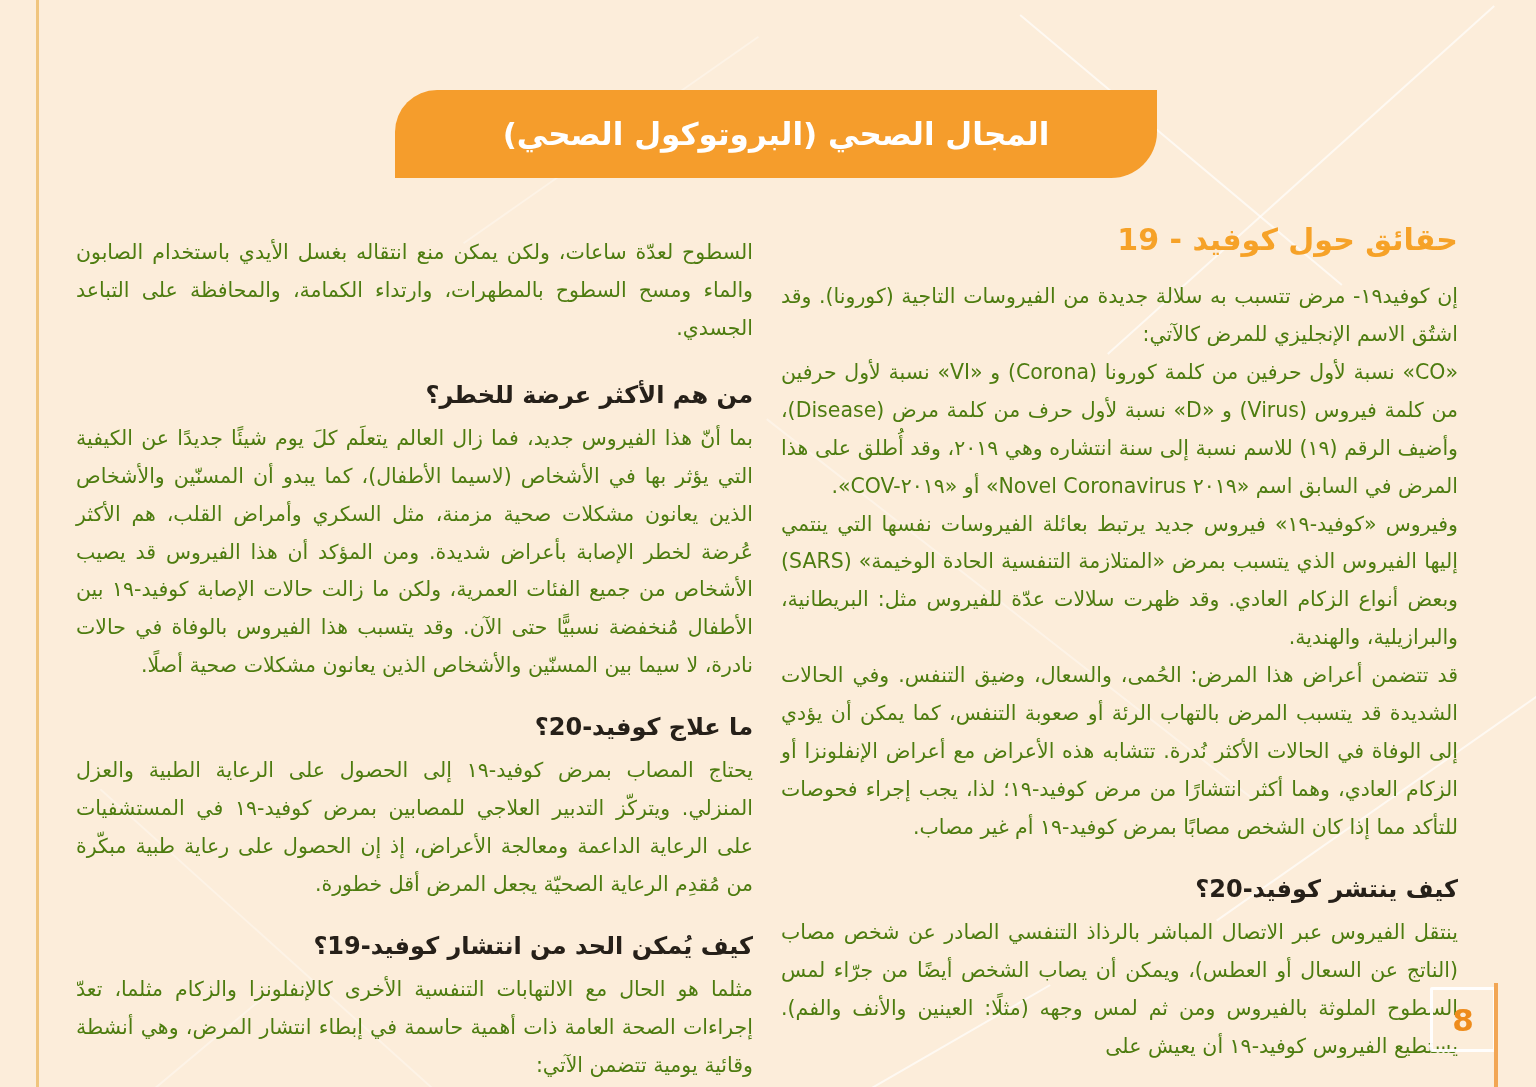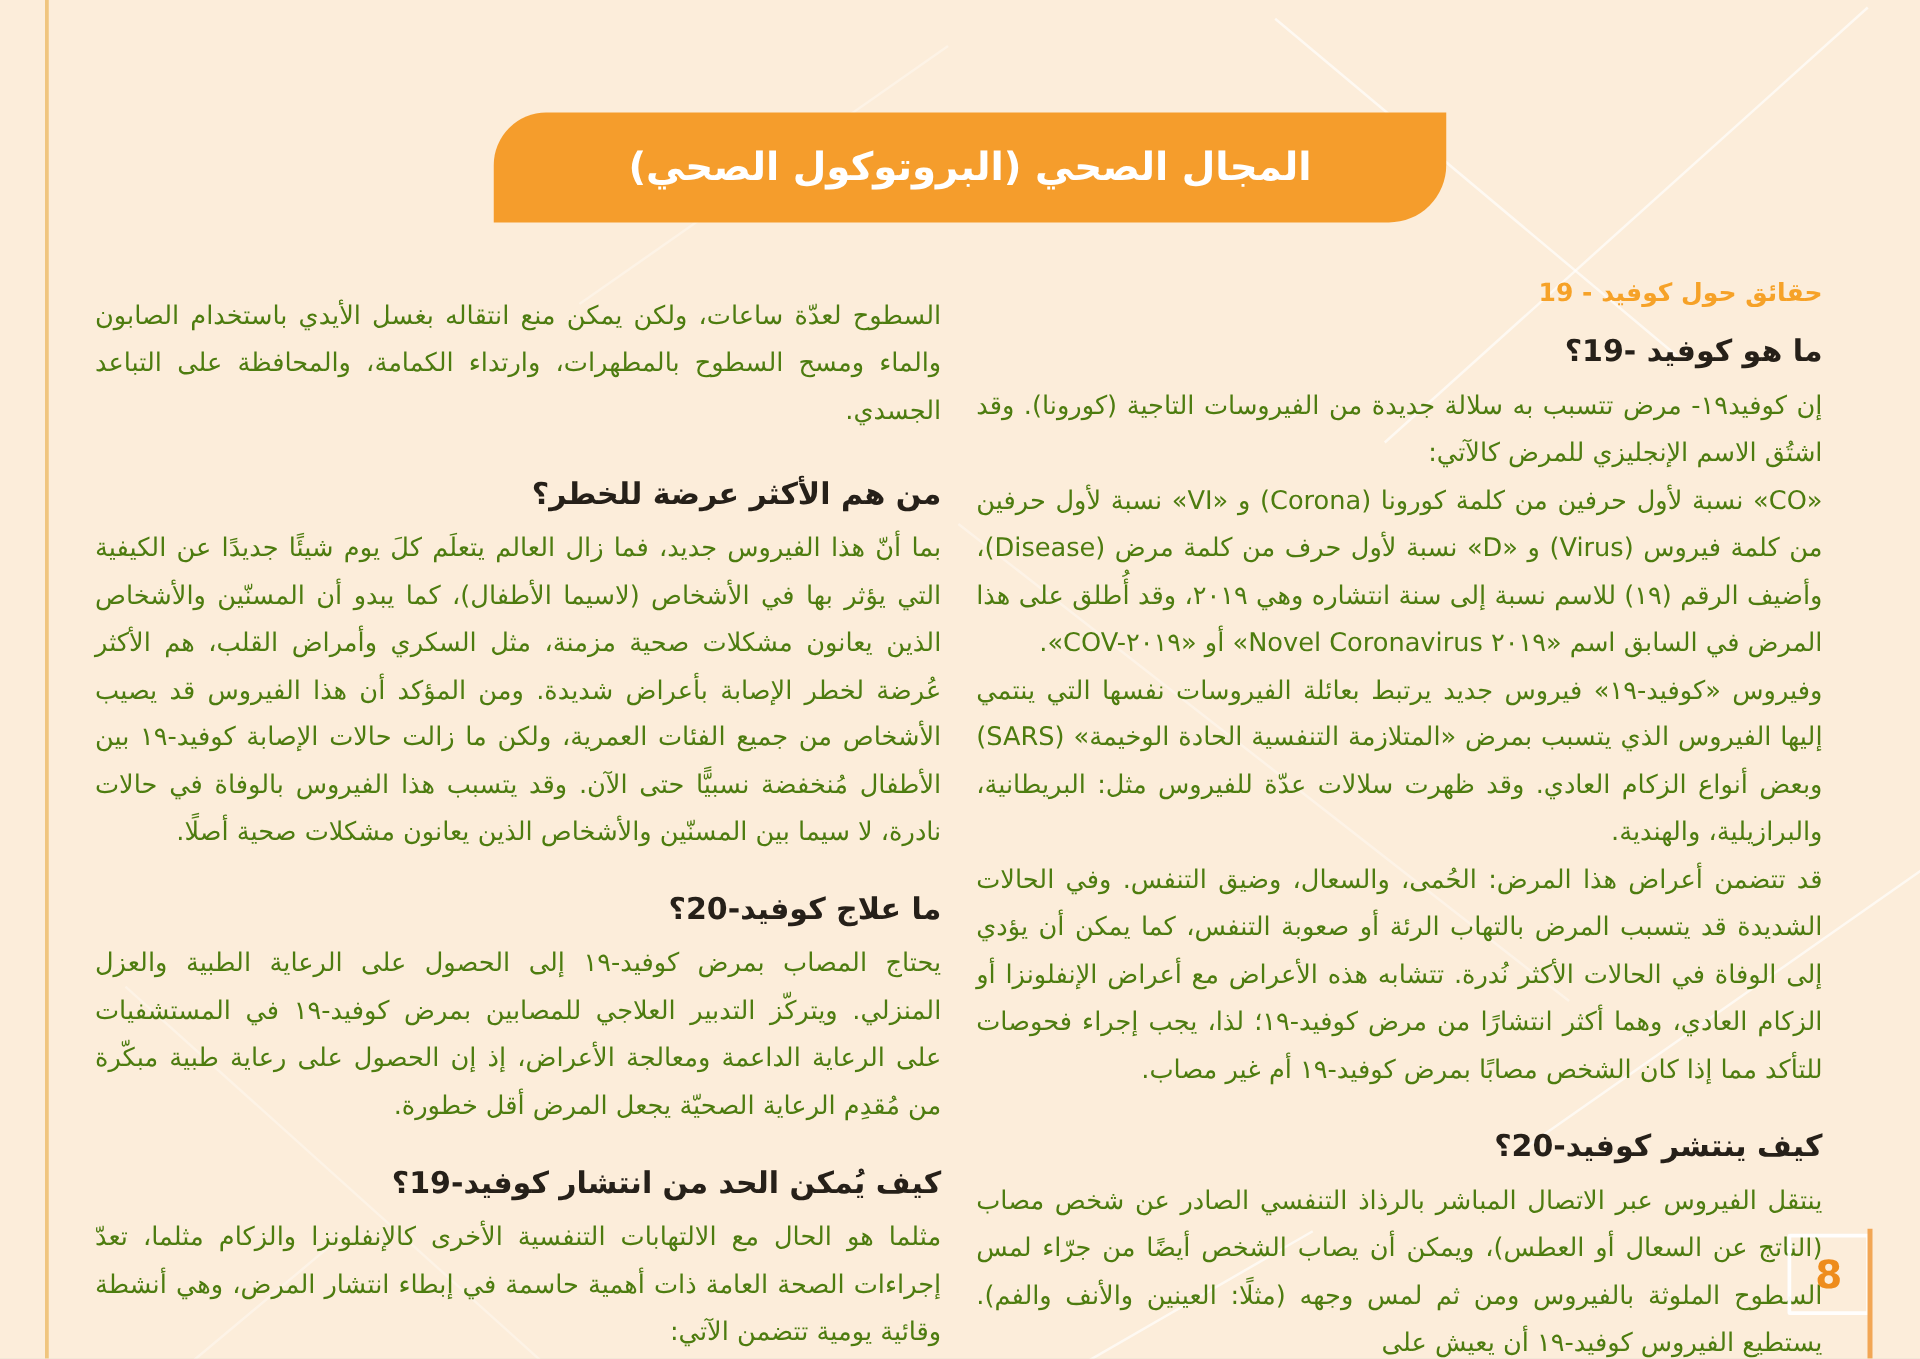--- a/index.html
+++ b/index.html
@@ -26,21 +26,21 @@
     background:#f59d2c;border-radius:42px 0 46px 0;
     display:flex;align-items:center;justify-content:center;
     color:#ffffff;font-size:31px;font-weight:700;letter-spacing:0.5px;margin-top:24px;
   }
 
   .content{position:absolute;top:222px;right:78px;left:76px;display:flex;gap:28px;}
   .col{flex:1 1 0;min-width:0;}
   .col-left{padding-top:12px;}
 
   .main-heading{
-    margin:0 0 20px 0;color:#f6a228;font-size:20px;font-weight:800;line-height:1.2;
+    margin:0 0 20px 0;color:#f6a228;font-size:30px;font-weight:800;line-height:1.2;
   }
   .sub-heading{
     margin:27px 0 10px 0;color:#262019;font-size:24px;font-weight:700;line-height:1.25;
   }
   .sub-heading.first{margin-top:12px;}
   .col-left .sub-heading.after-cont{margin-top:32px;}
   .body{
     margin:0;font-size:20.5px;line-height:1.85;text-align:justify;color:#4d7c0f;
   }
 
@@ -70,21 +70,20 @@
 
   <div class="banner">
     <span>المجال الصحي (البروتوكول الصحي)</span>
   </div>
 
   <div class="content">
 
     <div class="col col-right">
       <h1 class="main-heading">حقائق حول كوفيد - 19</h1>
 
-      <h2 class="sub-heading first">ما هو كوفيد -19؟</h2>
       <p class="body">إن كوفيد١٩- مرض تتسبب به سلالة جديدة من الفيروسات التاجية (كورونا). وقد اشتُق الاسم الإنجليزي للمرض كالآتي:</p>
       <p class="body">«CO» نسبة لأول حرفين من كلمة كورونا (Corona) و «VI» نسبة لأول حرفين من كلمة فيروس (Virus) و «D» نسبة لأول حرف من كلمة مرض (Disease)، وأضيف الرقم (١٩) للاسم نسبة إلى سنة انتشاره وهي ٢٠١٩، وقد أُطلق على هذا المرض في السابق اسم «٢٠١٩ Novel Coronavirus» أو «⁦COV-٢٠١٩⁩».</p>
       <p class="body">وفيروس «كوفيد-١٩» فيروس جديد يرتبط بعائلة الفيروسات نفسها التي ينتمي إليها الفيروس الذي يتسبب بمرض «المتلازمة التنفسية الحادة الوخيمة» (SARS) وبعض أنواع الزكام العادي. وقد ظهرت سلالات عدّة للفيروس مثل: البريطانية، والبرازيلية، والهندية.</p>
 
       <p class="body">قد تتضمن أعراض هذا المرض: الحُمى، والسعال، وضيق التنفس. وفي الحالات الشديدة قد يتسبب المرض بالتهاب الرئة أو صعوبة التنفس، كما يمكن أن يؤدي إلى الوفاة في الحالات الأكثر نُدرة. تتشابه هذه الأعراض مع أعراض الإنفلونزا أو الزكام العادي، وهما أكثر انتشارًا من مرض كوفيد-١٩؛ لذا، يجب إجراء فحوصات للتأكد مما إذا كان الشخص مصابًا بمرض كوفيد-١٩ أم غير مصاب.</p>
 
       <h2 class="sub-heading">كيف ينتشر كوفيد-20؟</h2>
       <p class="body">ينتقل الفيروس عبر الاتصال المباشر بالرذاذ التنفسي الصادر عن شخص مصاب (الناتج عن السعال أو العطس)، ويمكن أن يصاب الشخص أيضًا من جرّاء لمس السطوح الملوثة بالفيروس ومن ثم لمس وجهه (مثلًا: العينين والأنف والفم). يستطيع الفيروس كوفيد-١٩ أن يعيش على</p>
     </div>
 

